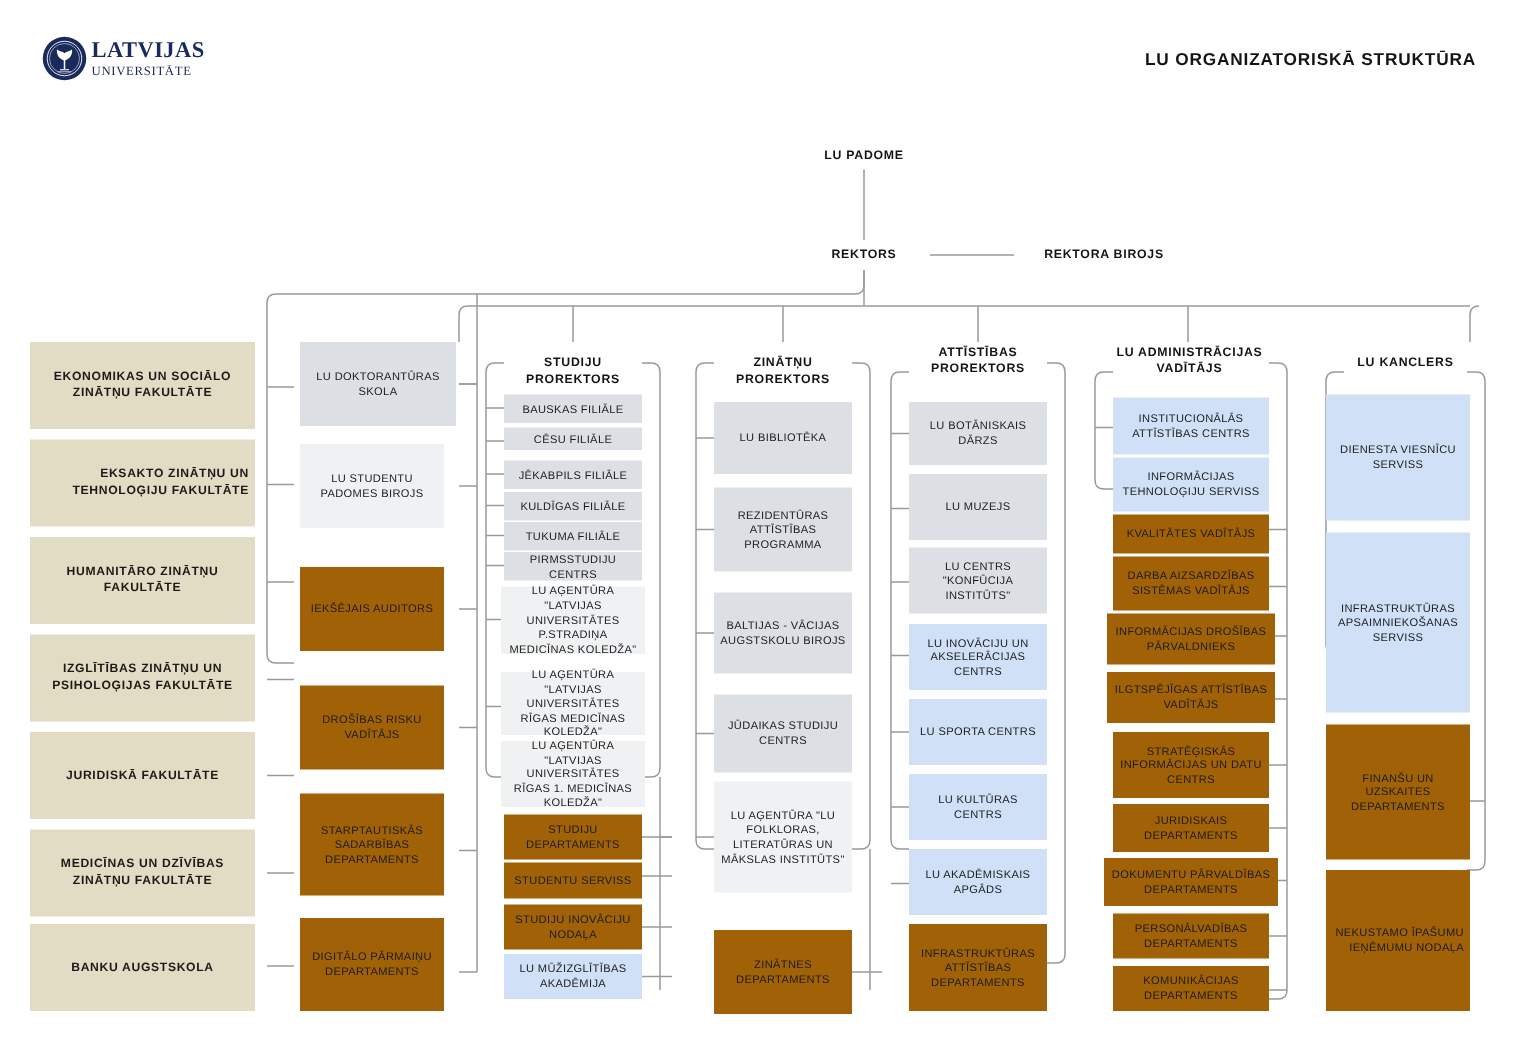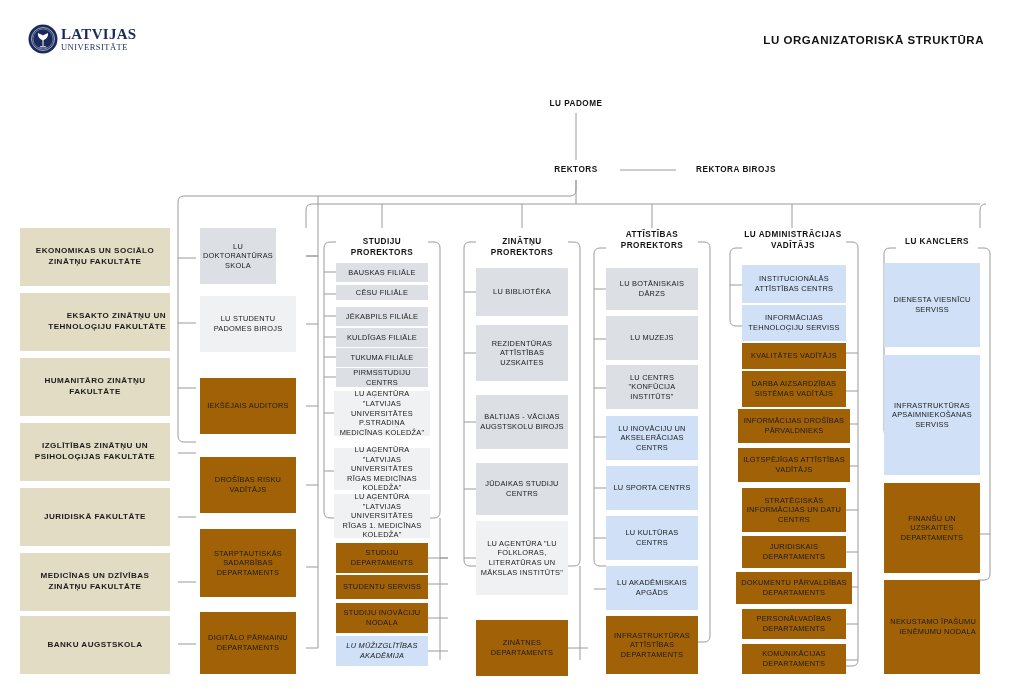--- a/index.html
+++ b/index.html
@@ -177,43 +177,43 @@
 <div class="plain" style="left:892px; top:236px; width:90px;">LU KANCLERS</div>
 
 <div class="node bold t-beige" style="left:20px; top:228px; width:150px; height:58px;">EKONOMIKAS UN SOCIĀLO ZINĀTŅU FAKULTĀTE</div>
 <div class="node bold t-beige" style="left:20px; top:293px; width:150px; height:58px;text-align:right;">EKSAKTO ZINĀTŅU UN TEHNOLOĢIJU FAKULTĀTE</div>
 <div class="node bold t-beige" style="left:20px; top:358px; width:150px; height:58px;">HUMANITĀRO ZINĀTŅU FAKULTĀTE</div>
 <div class="node bold t-beige" style="left:20px; top:423px; width:150px; height:58px;">IZGLĪTĪBAS ZINĀTŅU UN PSIHOLOĢIJAS FAKULTĀTE</div>
 <div class="node bold t-beige" style="left:20px; top:488px; width:150px; height:58px;">JURIDISKĀ FAKULTĀTE</div>
 <div class="node bold t-beige" style="left:20px; top:553px; width:150px; height:58px;">MEDICĪNAS UN DZĪVĪBAS ZINĀTŅU FAKULTĀTE</div>
 <div class="node bold t-beige" style="left:20px; top:616px; width:150px; height:58px;">BANKU AUGSTSKOLA</div>
 
-<div class="node t-grey" style="left:200px; top:228px; width:76px; height:56px;">LU DOKTORANTŪRAS SKOLA</div>
+<div class="node t-grey" style="left:200px; top:228px; width:104px; height:56px;">LU DOKTORANTŪRAS SKOLA</div>
 <div class="node t-pale" style="left:200px; top:296px; width:96px; height:56px;">LU STUDENTU PADOMES BIROJS</div>
 <div class="node t-blue1" style="left:200px; top:378px; width:96px; height:56px;">IEKŠĒJAIS AUDITORS</div>
 <div class="node t-blue1" style="left:200px; top:457px; width:96px; height:56px;">DROŠĪBAS RISKU VADĪTĀJS</div>
 <div class="node t-blue1" style="left:200px; top:529px; width:96px; height:68px;">STARPTAUTISKĀS SADARBĪBAS DEPARTAMENTS</div>
 <div class="node t-blue1" style="left:200px; top:612px; width:96px; height:62px;">DIGITĀLO PĀRMAIŅU DEPARTAMENTS</div>
 
 <div class="node t-grey" style="left:336px; top:263px; width:92px; height:19px;">BAUSKAS FILIĀLE</div>
 <div class="node t-grey" style="left:336px; top:285px; width:92px; height:15px;">CĒSU FILIĀLE</div>
 <div class="node t-grey" style="left:336px; top:307px; width:92px; height:19px;">JĒKABPILS FILIĀLE</div>
 <div class="node t-grey" style="left:336px; top:328px; width:92px; height:19px;">KULDĪGAS FILIĀLE</div>
 <div class="node t-grey" style="left:336px; top:348px; width:92px; height:19px;">TUKUMA FILIĀLE</div>
 <div class="node t-grey" style="left:336px; top:368px; width:92px; height:19px;">PIRMSSTUDIJU CENTRS</div>
 <div class="node t-pale" style="left:334px; top:391px; width:96px; height:45px;">LU AĢENTŪRA "LATVIJAS UNIVERSITĀTES P.STRADIŅA MEDICĪNAS KOLEDŽA"</div>
 <div class="node t-pale" style="left:334px; top:448px; width:96px; height:42px;">LU AĢENTŪRA "LATVIJAS UNIVERSITĀTES RĪGAS MEDICĪNAS KOLEDŽA"</div>
 <div class="node t-pale" style="left:334px; top:494px; width:96px; height:44px;">LU AĢENTŪRA "LATVIJAS UNIVERSITĀTES RĪGAS 1. MEDICĪNAS KOLEDŽA"</div>
 <div class="node t-blue1" style="left:336px; top:543px; width:92px; height:30px;">STUDIJU DEPARTAMENTS</div>
 <div class="node t-blue1" style="left:336px; top:575px; width:92px; height:24px;">STUDENTU SERVISS</div>
 <div class="node t-blue1" style="left:336px; top:603px; width:92px; height:30px;">STUDIJU INOVĀCIJU NODAĻA</div>
-<div class="node t-blue2" style="left:336px; top:636px; width:92px; height:30px;font-style:italic;">LU MŪŽIZGLĪTĪBAS AKADĒMIJA</div>
+<div class="node t-blue2" style="left:336px; top:636px; width:92px; height:30px;">LU MŪŽIZGLĪTĪBAS AKADĒMIJA</div>
 
 <div class="node t-grey" style="left:476px; top:268px; width:92px; height:48px;">LU BIBLIOTĒKA</div>
-<div class="node t-grey" style="left:476px; top:325px; width:92px; height:56px;">REZIDENTŪRAS ATTĪSTĪBAS UZSKAITES</div>
+<div class="node t-grey" style="left:476px; top:325px; width:92px; height:56px;">REZIDENTŪRAS ATTĪSTĪBAS PROGRAMMA</div>
 <div class="node t-grey" style="left:476px; top:395px; width:92px; height:54px;">BALTIJAS - VĀCIJAS AUGSTSKOLU BIROJS</div>
 <div class="node t-grey" style="left:476px; top:463px; width:92px; height:52px;">JŪDAIKAS STUDIJU CENTRS</div>
 <div class="node t-pale" style="left:476px; top:521px; width:92px; height:74px;">LU AĢENTŪRA "LU FOLKLORAS, LITERATŪRAS UN MĀKSLAS INSTITŪTS"</div>
 <div class="node t-blue1" style="left:476px; top:620px; width:92px; height:56px;">ZINĀTNES DEPARTAMENTS</div>
 
 <div class="node t-grey" style="left:606px; top:268px; width:92px; height:42px;">LU BOTĀNISKAIS DĀRZS</div>
 <div class="node t-grey" style="left:606px; top:316px; width:92px; height:44px;">LU MUZEJS</div>
 <div class="node t-grey" style="left:606px; top:365px; width:92px; height:44px;">LU CENTRS "KONFŪCIJA INSTITŪTS"</div>
 <div class="node t-blue2" style="left:606px; top:416px; width:92px; height:44px;">LU INOVĀCIJU UN AKSELERĀCIJAS CENTRS</div>
 <div class="node t-blue2" style="left:606px; top:466px; width:92px; height:44px;">LU SPORTA CENTRS</div>

